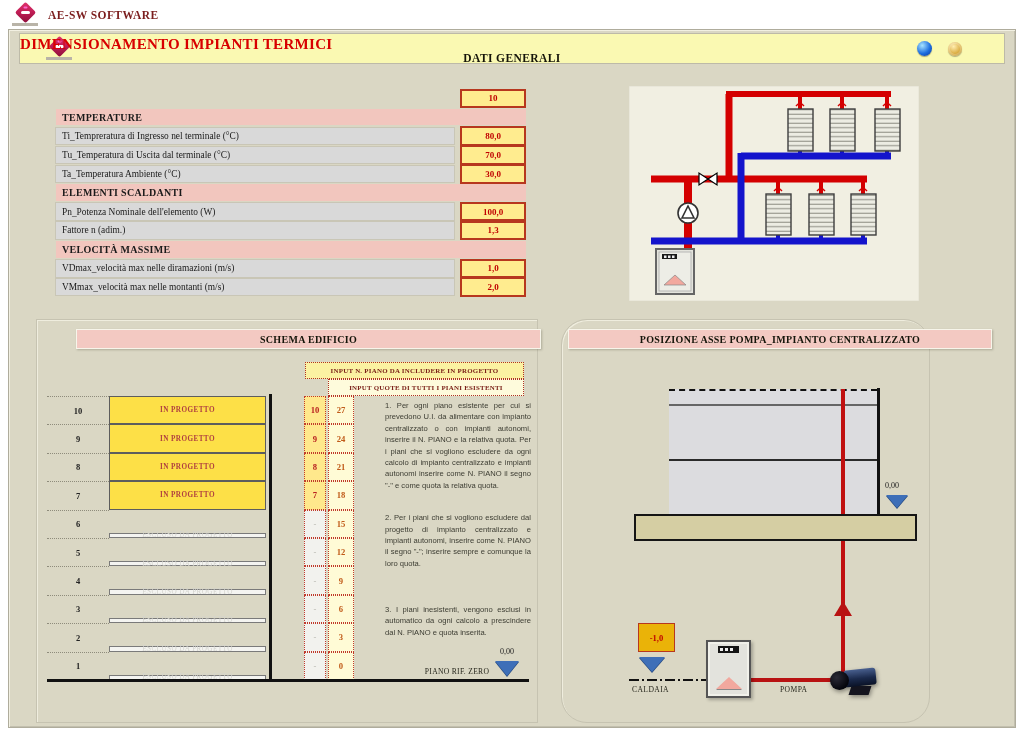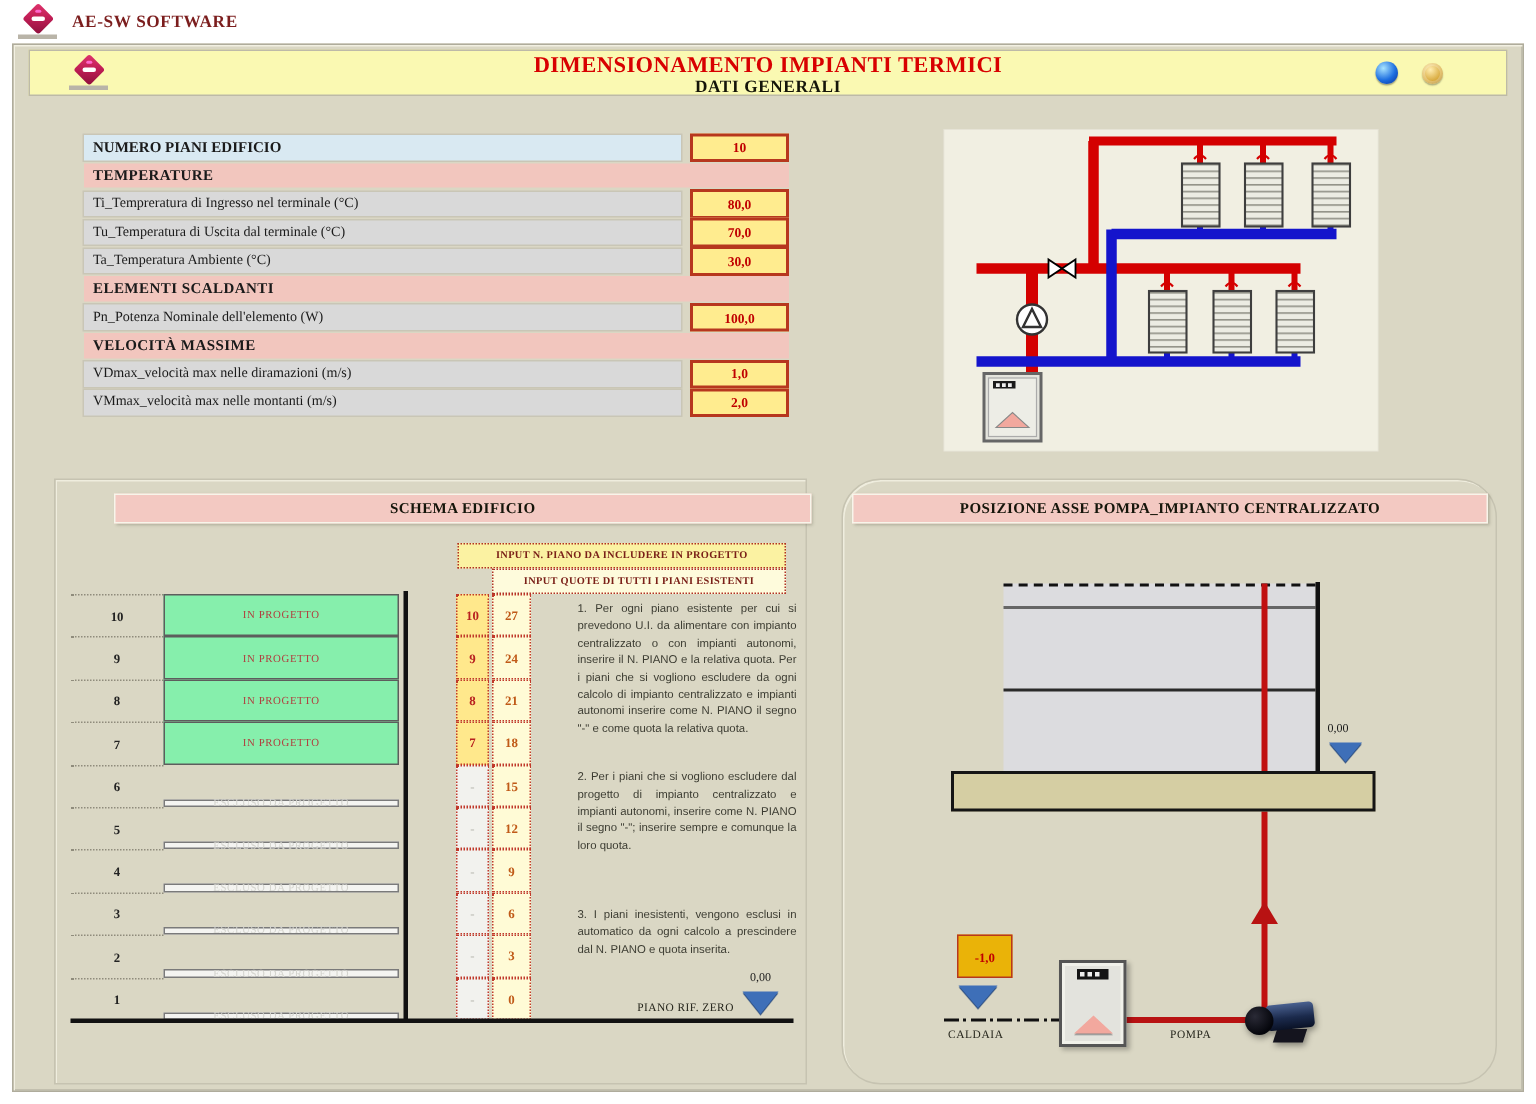--- a/index.html
+++ b/index.html
@@ -19,21 +19,21 @@
 
   
   .main-panel { position:absolute; left:8px; top:29px; width:1008px; height:699px;
     background:#DAD7C4; border:1px solid #AFAC9C;
     box-shadow: inset 1px 1px 0 #F2F0E2, inset -1px -1px 0 #C2BFAE; }
 
   
   .banner { position:absolute; left:10px; top:3px; width:986px; height:31px;
     background:#FAF9B2; border:1px solid #BDBAA8; }
   .banner-logo { position:absolute; left:26px; top:5px; display:flex; flex-direction:column; align-items:center; }
-  .banner-title { position:absolute; left:0; right:0; top:2px; text-align:center;
+  .banner-title { position:absolute; left:0; right:0; top:2px; 
     font-size:15px; font-weight:bold; color:#D80000; letter-spacing:.3px; }
   .banner-sub { position:absolute; left:0; right:0; top:18px; text-align:center;
     font-size:11.5px; font-weight:bold; color:#15150A; letter-spacing:.4px; }
   .banner-icons { position:absolute; right:42px; top:7px; display:flex; gap:16px; }
   .globe { width:15px; height:15px; border-radius:50%;
     background:radial-gradient(circle at 35% 30%, #A8E4FF, #1E6FE0 55%, #092E96);
     box-shadow:0 1px 1px rgba(0,0,0,.35); }
   .coin { width:14px; height:14px; border-radius:50%; margin-top:1px;
     background:radial-gradient(circle at 40% 32%, #FFEDB0, #D8A93C 60%, #96701C);
     box-shadow:inset 0 0 0 2px rgba(255,255,255,.25), 0 1px 1px rgba(0,0,0,.3); }
@@ -50,37 +50,37 @@
     background:#FFEC8F; border:2px solid #B7371E; color:#C00000;
     font-size:9px; font-weight:bold; display:flex; align-items:center; justify-content:center; }
 
   
   .schematic { position:absolute; left:620px; top:56px; }
 
   
   .sub-panel { position:absolute; background:transparent; border:1px solid #C6C3B1;
     box-shadow: inset 1px 1px 0 #EFEDDE; }
   .left-panel { left:27px; top:289px; width:502px; height:404px; }
-  .right-panel { left:552px; top:289px; width:437px; height:404px;border-radius:26px; }
+  .right-panel { left:552px; top:289px; width:369px; height:404px;border-radius:26px; }
   .bar { position:absolute; height:20px; background:#F3C9C2; border:1px solid #F7F5EA;
     box-shadow:1px 1px 2px rgba(90,88,70,.35); display:flex; align-items:center; justify-content:center;
     font-size:10px; font-weight:bold; color:#15150A; letter-spacing:.3px; }
 
   
   .hdr-box { position:absolute; border:1px dotted #B03025; display:flex; align-items:center; justify-content:center;
     font-size:6.9px; font-weight:bold; color:#7A2018; letter-spacing:.25px; }
   .hdr-box.one { left:268px; top:42px; width:219px; height:17px; background:#FBF2A2; }
   .hdr-box.two { left:291px; top:59px; width:196px; height:17px; background:#FEFBDC; }
   .floors { position:absolute; left:10px; top:76px; width:307px; }
   .floor-row { display:flex; height:28.4px; }
   .floor-left { width:62px; border-top:1px dotted #8F8C7C; display:flex; align-items:center; justify-content:center;
     font-size:8.5px; font-weight:bold; color:#222; }
   .floor-box { width:157px; border:1px solid #5D5D5D; display:flex; align-items:center; justify-content:center;
     font-size:7.2px; letter-spacing:.4px; }
-  .floor-box.included { background:#86efac; color:#B04040; font-weight:normal; }
+  .floor-box.included { background:#fde047; color:#B04040; font-weight:bold; }
   .floor-box.excluded { background:#F4F4F1; color:#D4D4CE; border-color:#7A7A7A;margin-top:23px; }
   .floor-sp { width:38px; }
   .piano-cell { width:22px; border:1px dotted #C0392B; display:flex; align-items:center; justify-content:center;
     font-size:8.6px; font-weight:bold; }
   .piano-cell.active { background:#FFE88C; color:#B82020; }
   .piano-cell.inactive { background:#F2F2EE; color:#BFBFB8; }
   .cell-gap { width:2px; }
   .quota-cell { width:26px; border:1px dotted #C0392B; background:#FFFBD6; color:#C05A18;
     display:flex; align-items:center; justify-content:center; font-size:8.6px; font-weight:bold; }
   .vline-black { position:absolute; left:232px; top:74px; width:2.5px; height:288px; background:#111; }
@@ -156,21 +156,20 @@
       <div class="banner-title">DIMENSIONAMENTO IMPIANTI TERMICI</div>
       <div class="banner-sub">DATI GENERALI</div>
       <div class="banner-icons">
         <div class="globe"></div>
         <div class="coin"></div>
       </div>
     </div>
 
     <div class="gen-table">
       <div class="t-row input-blue">
-        <div class="t-label">NUMERO PIANI EDIFICIO</div>
         <div class="vbox">10</div>
       </div>
       <div class="t-row section">
         <div class="t-label">TEMPERATURE</div>
       </div>
       <div class="t-row item">
         <div class="t-label">Ti_Tempreratura di Ingresso nel terminale (°C)</div>
         <div class="vbox">80,0</div>
       </div>
       <div class="t-row item">
@@ -180,20 +179,24 @@
       <div class="t-row item">
         <div class="t-label">Ta_Temperatura Ambiente (°C)</div>
         <div class="vbox">30,0</div>
       </div>
       <div class="t-row section">
         <div class="t-label">ELEMENTI SCALDANTI</div>
       </div>
       <div class="t-row item">
         <div class="t-label">Pn_Potenza Nominale dell'elemento (W)</div>
         <div class="vbox">100,0</div>
+      </div>
+      <div class="t-row item">
+        <div class="t-label">Fattore n (adim.)</div>
+        <div class="vbox">1,3</div>
       </div>
       <div class="t-row section">
         <div class="t-label">VELOCITÀ MASSIME</div>
       </div>
       <div class="t-row item">
         <div class="t-label">VDmax_velocità max nelle diramazioni (m/s)</div>
         <div class="vbox">1,0</div>
       </div>
       <div class="t-row item">
         <div class="t-label">VMmax_velocità max nelle montanti (m/s)</div>

